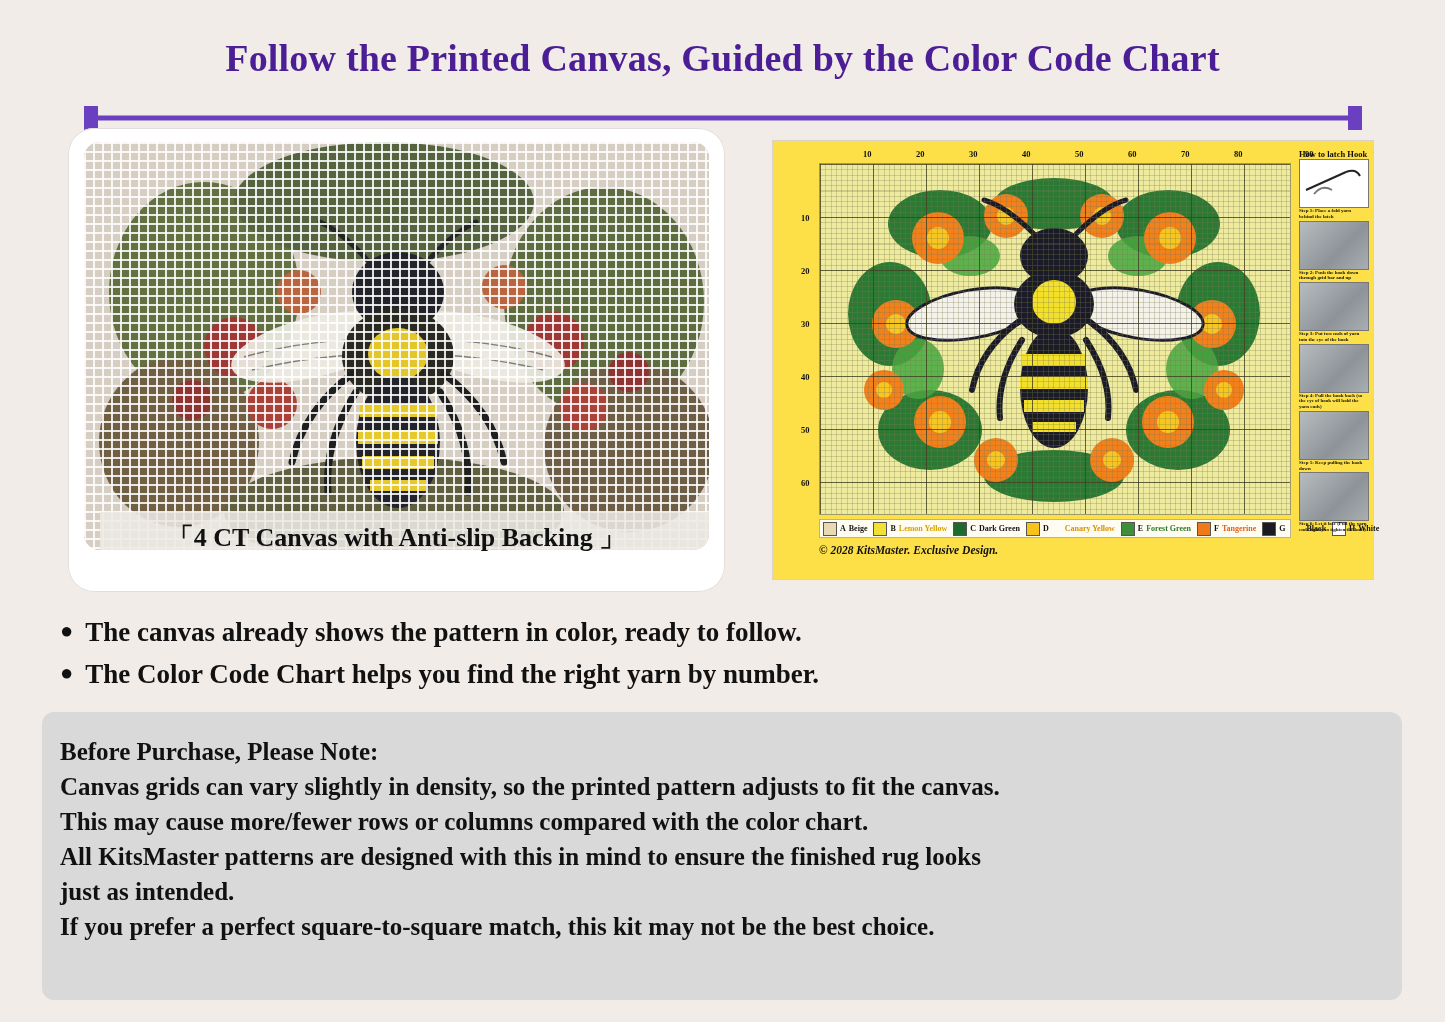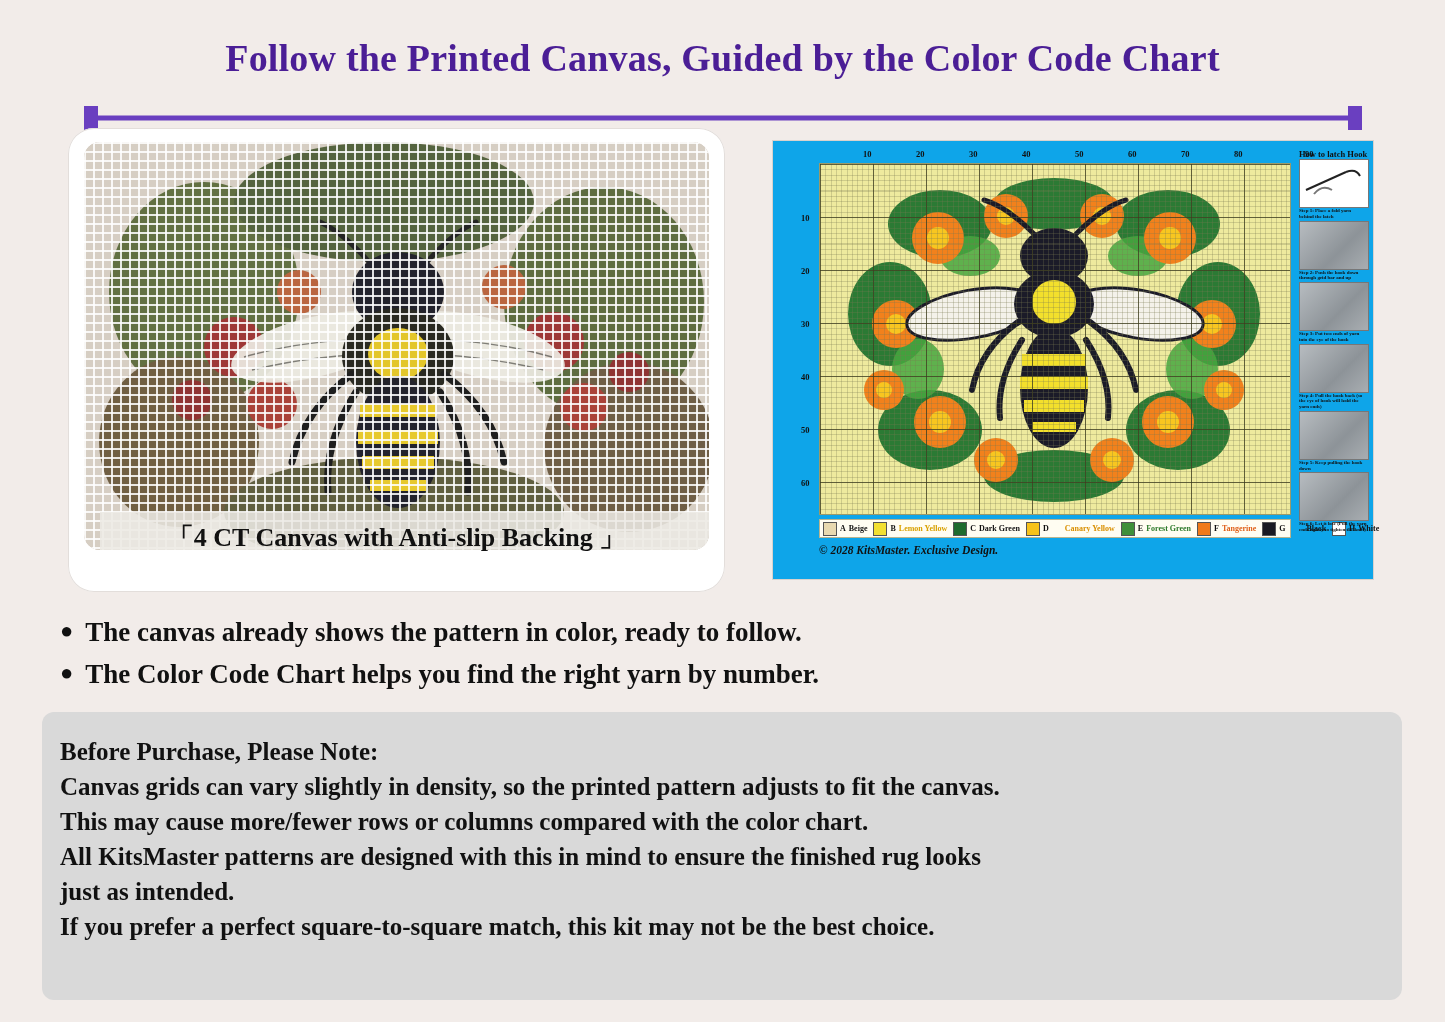--- a/index.html
+++ b/index.html
@@ -48,21 +48,21 @@
     font-size:26px;font-weight:bold;color:#111;
   }
   .caption-bg{
     position:absolute;left:16px;top:370px;width:625px;height:52px;
     background:rgba(236,233,228,.88);
   }
 
   
   .chart{
     position:absolute;left:772px;top:140px;width:600px;height:438px;
-    background:#0ea5e9;border:1px solid #d8d2cd;
+    background:#fde047;border:1px solid #d8d2cd;
   }
   .chart-grid-area{
     position:absolute;left:46px;top:22px;width:470px;height:350px;
     background:#eeea9e;border:1px solid #9a9a6a;
   }
   .chart-grid-area .fine{
     position:absolute;inset:0;
     background-image:
       repeating-linear-gradient(to right, rgba(120,120,80,.28) 0 1px, rgba(0,0,0,0) 1px 5.3px),
       repeating-linear-gradient(to bottom, rgba(120,120,80,.28) 0 1px, rgba(0,0,0,0) 1px 5.3px);

